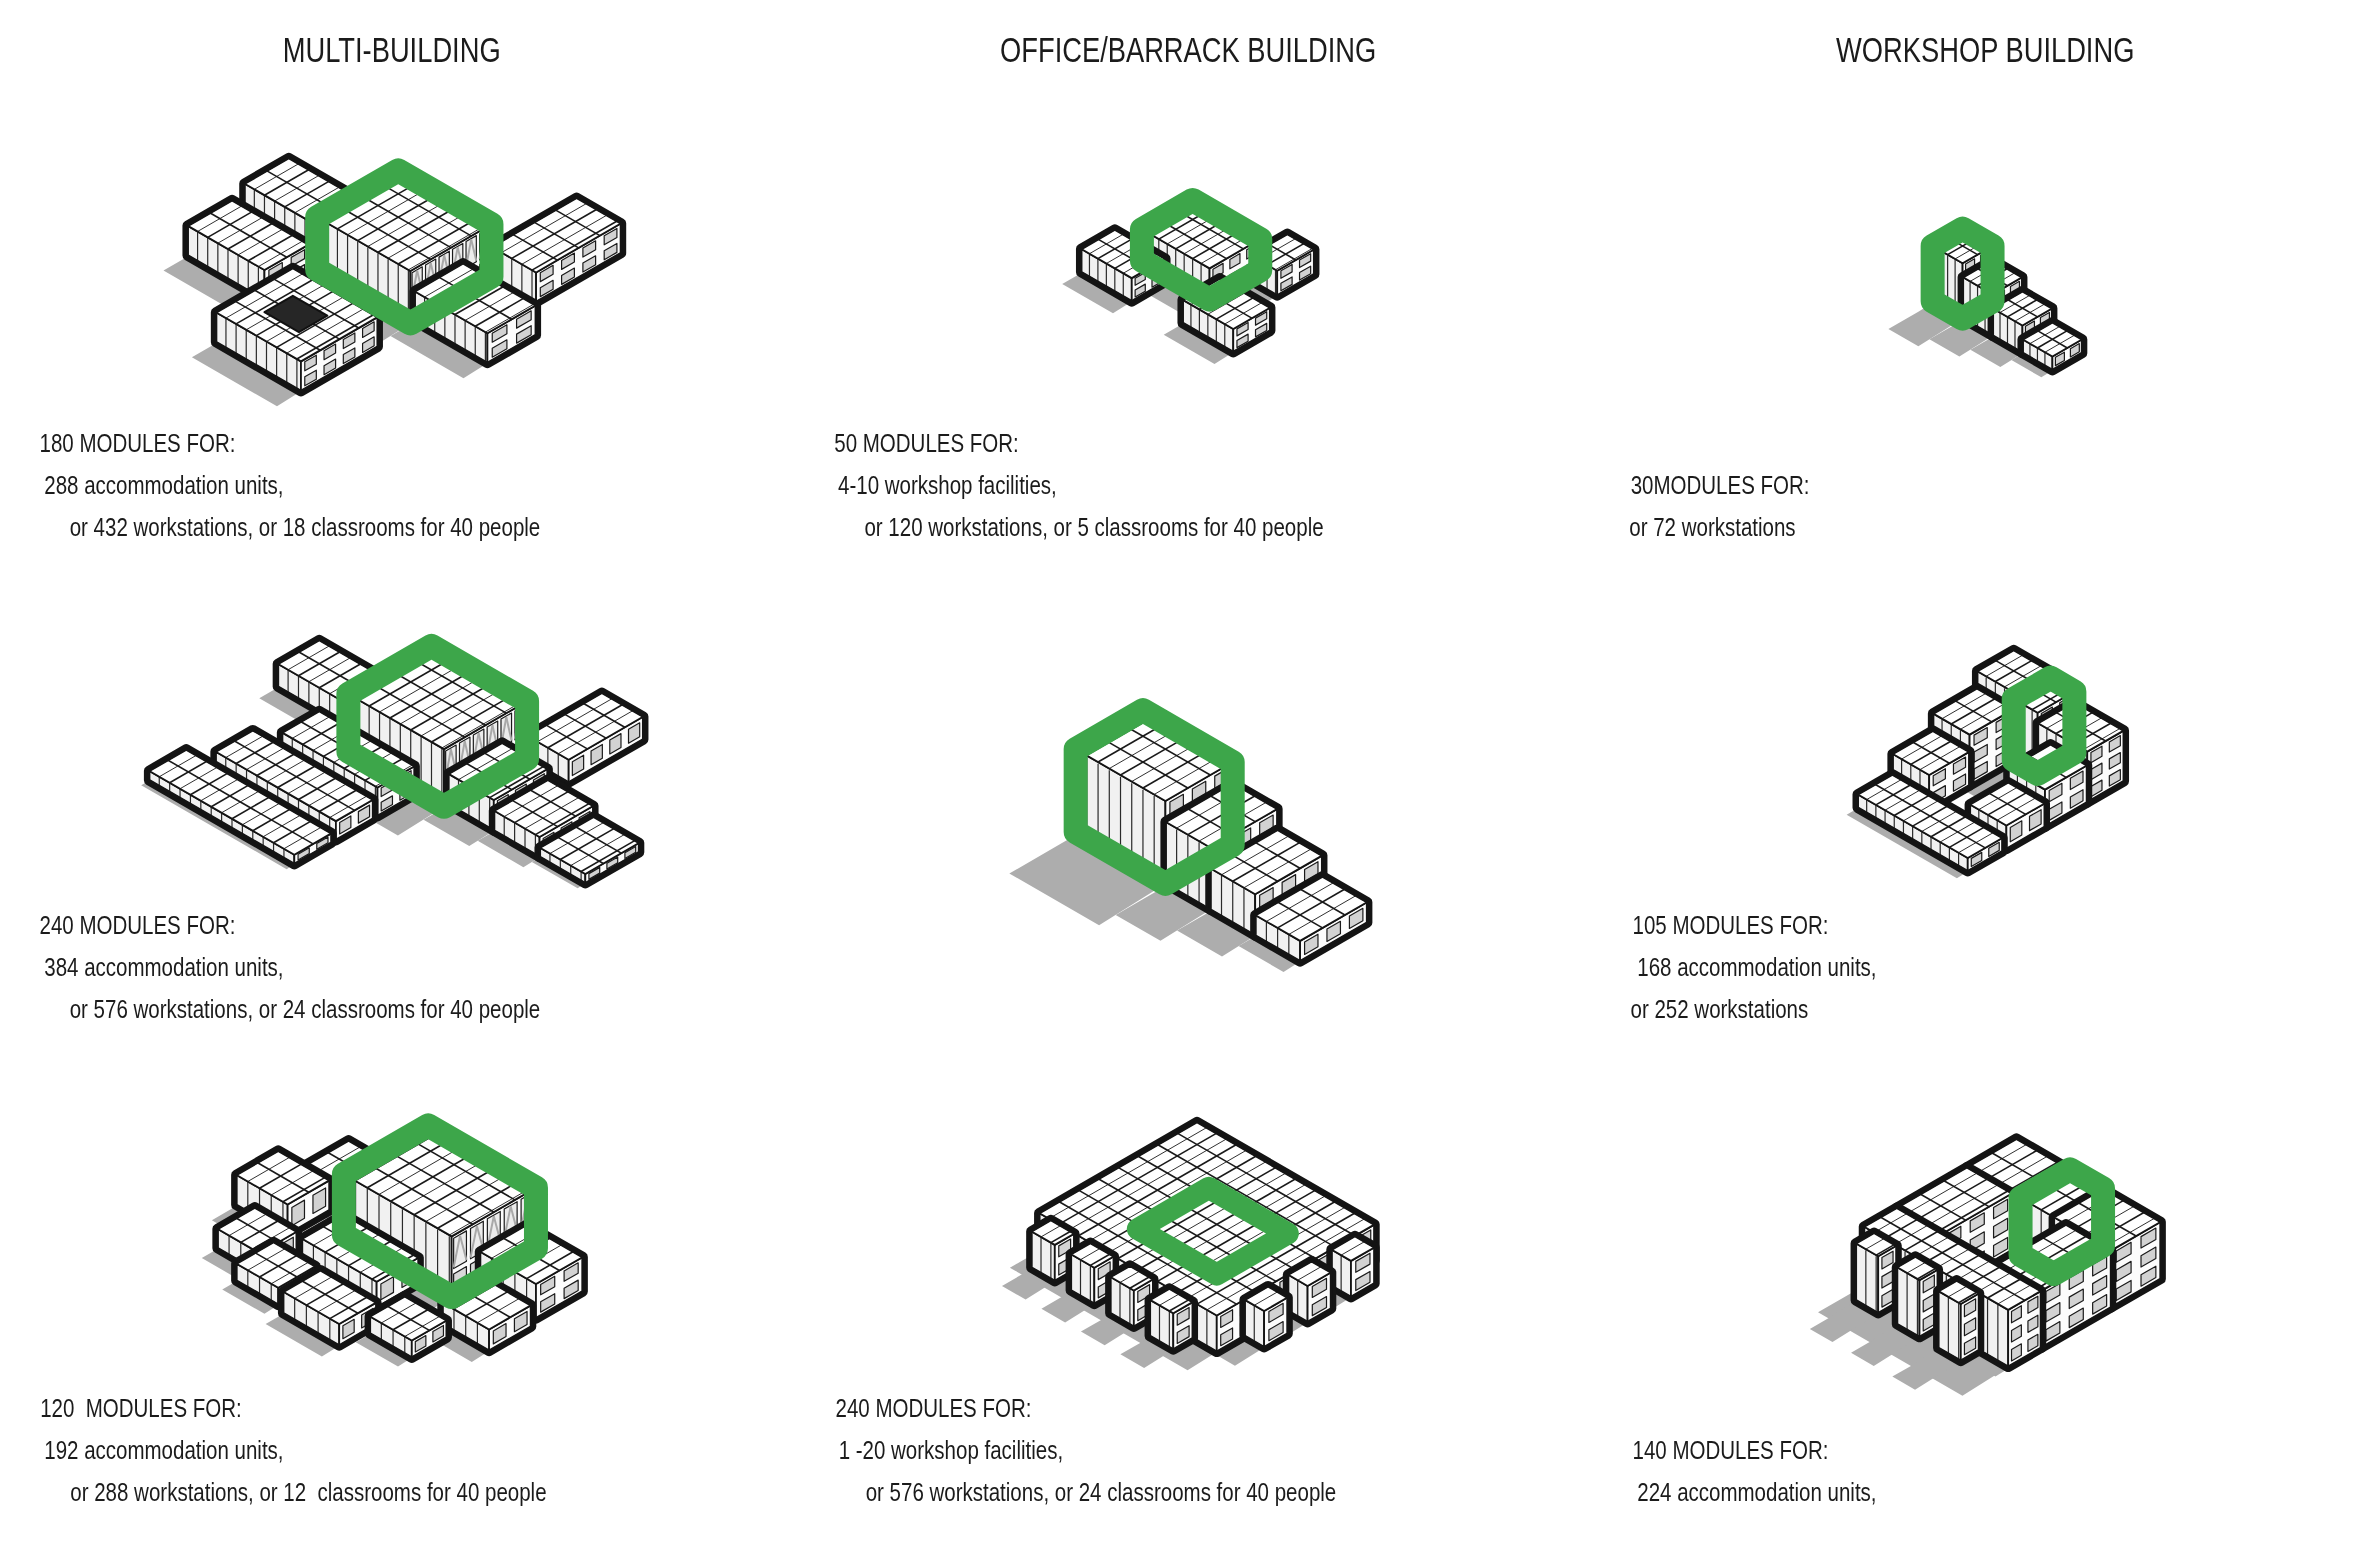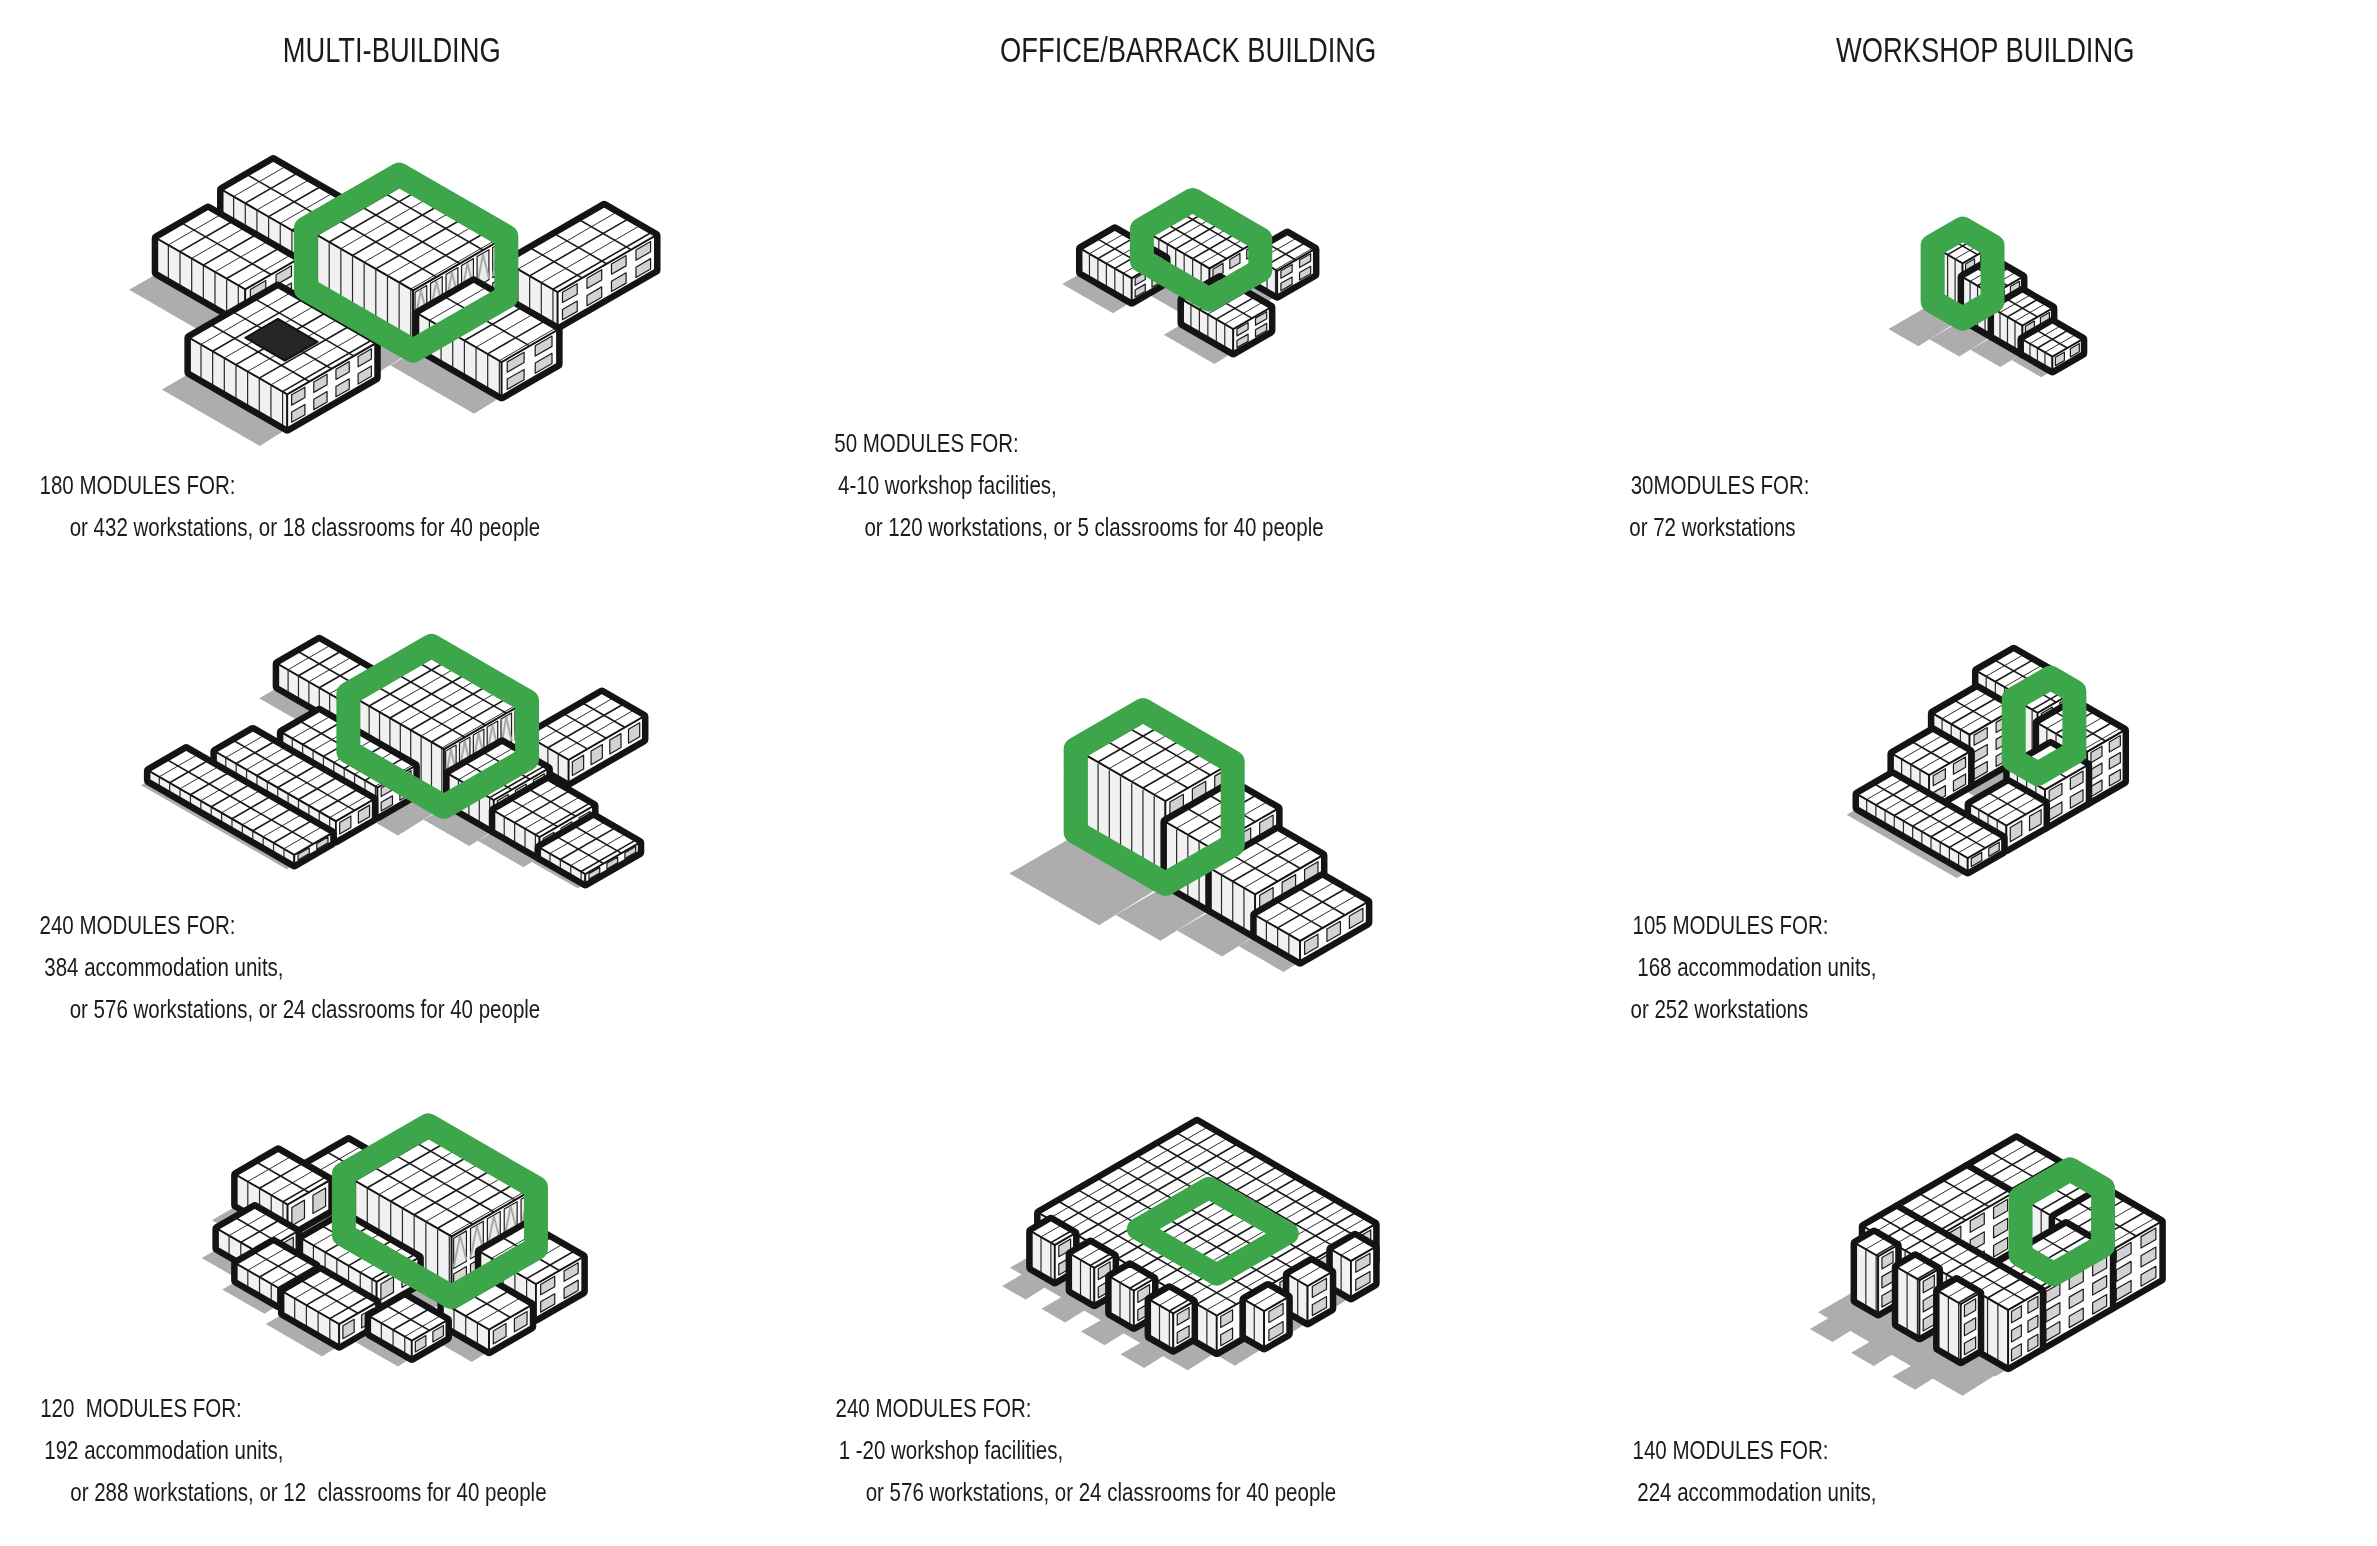--- a/index.html
+++ b/index.html
@@ -262,20 +262,21 @@
             <line x1="-44.166000000000004" y1="110.09999999999997" x2="-142.89" y2="167.1" stroke="#1a1a1a" stroke-width="0.9" vector-effect="non-scaling-stroke"></line>
             <line x1="-31.176000000000002" y1="117.59999999999997" x2="-129.9" y2="174.6" stroke="#1a1a1a" stroke-width="1.6" vector-effect="non-scaling-stroke"></line>
             <polygon points="-135.1,57.6 -26.0,120.6 -26.0,159.0 -124.7,216.0 -233.8,153.0 -233.8,114.6" fill="none" stroke="#141414" stroke-width="3" vector-effect="non-scaling-stroke" stroke-linejoin="round"></polygon>
             <polygon points="-135.1,93.6 -90.9,119.1 -127.3,140.1 -171.5,114.6" fill="#262626" stroke="#111111" stroke-width="2" vector-effect="non-scaling-stroke" stroke-linejoin="round"></polygon>
             <polygon points="0.0,-67.2 119.5,1.8 119.5,69.0 15.6,129.0 -103.9,60.0 -103.9,-7.2" fill="none" stroke="#3DA64A" stroke-width="24" vector-effect="non-scaling-stroke" stroke-linejoin="round" stroke-linecap="round"></polygon>
           </g>
         </svg>
     </div>
     <div class="caption">
       <div class="cap-line"><span class="t">180 MODULES FOR:</span></div>
+      <div class="cap-line"><span class="t">288 accommodation units,</span></div>
       <div class="cap-line"><span class="t">or 432 workstations, or 18 classrooms for 40 people</span></div>
     </div>
   </section>
 
   <section class="cell">
     <div class="fig">
       <svg viewBox="0 0 1300 640" preserveAspectRatio="xMidYMid meet">
           <g transform="translate(659.8,204.0) scale(1.488)">
             <polygon points="145.5,42.0 187.1,66.0 129.9,99.0 99.2,118.2 57.6,94.2 114.8,61.2" fill="#ADADAD"></polygon>
             <polygon points="0.0,0.0 103.9,60.0 26.0,105.0 -12.4,129.0 -116.3,69.0 -38.4,24.0" fill="#ADADAD"></polygon>

